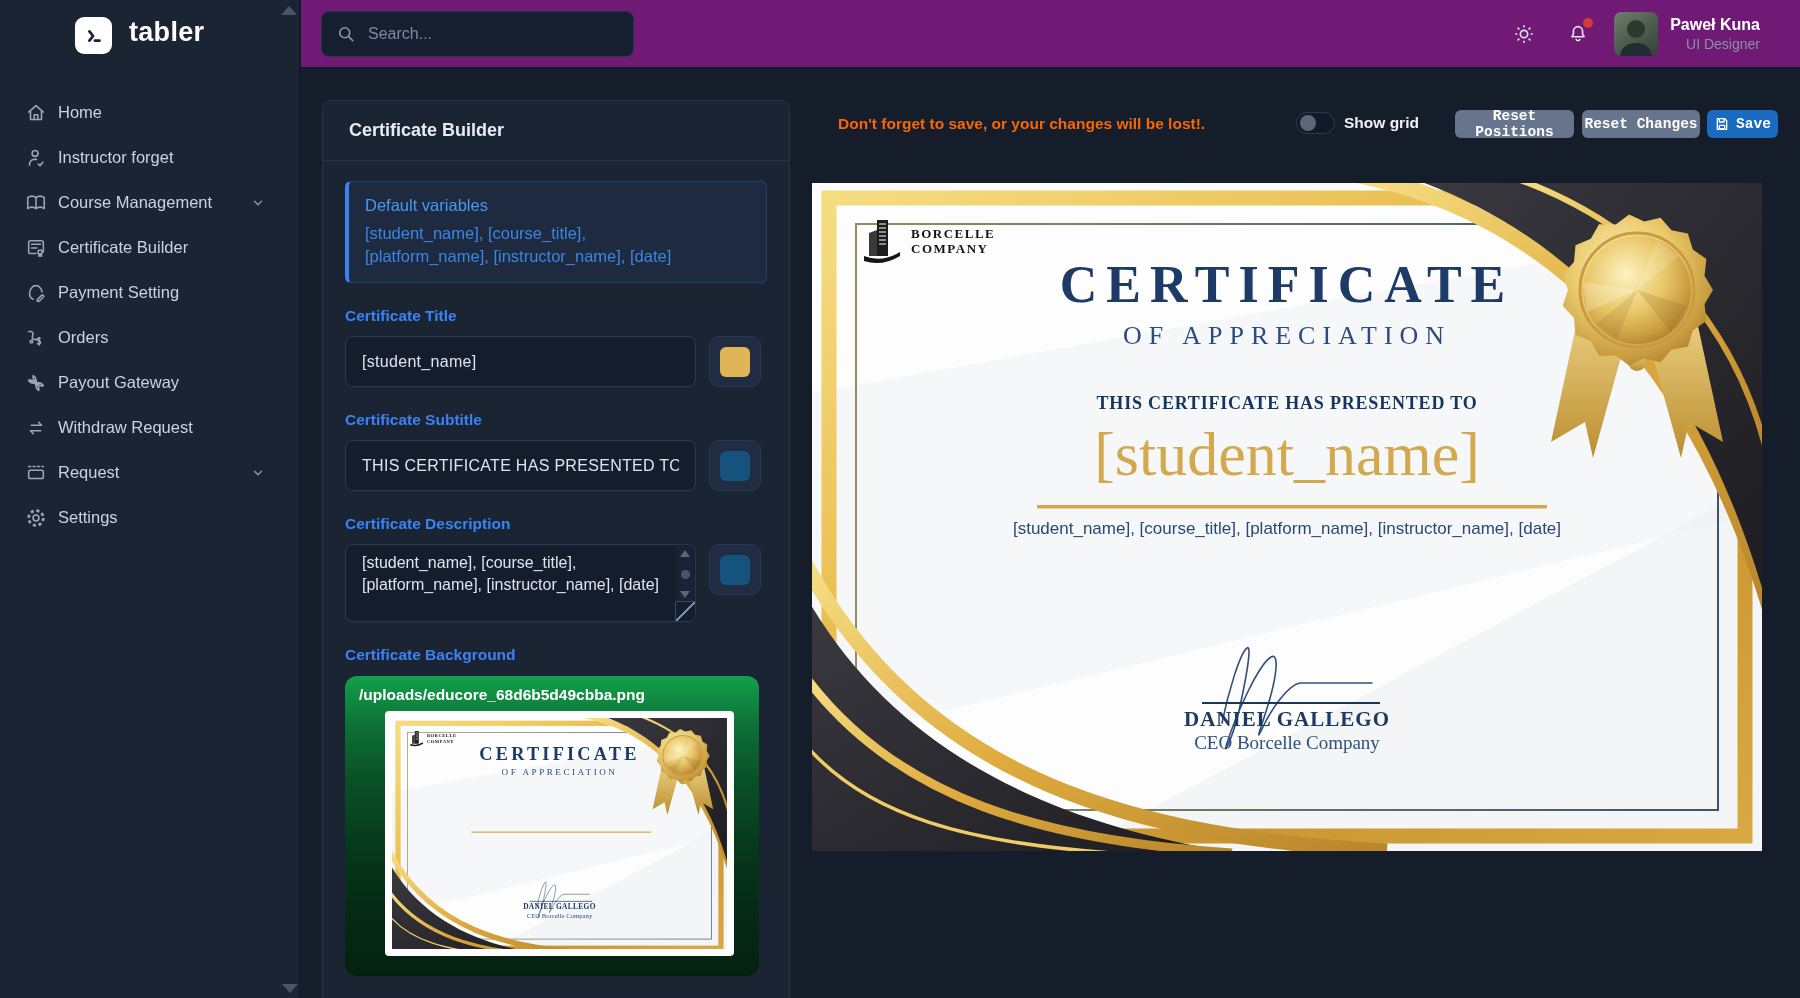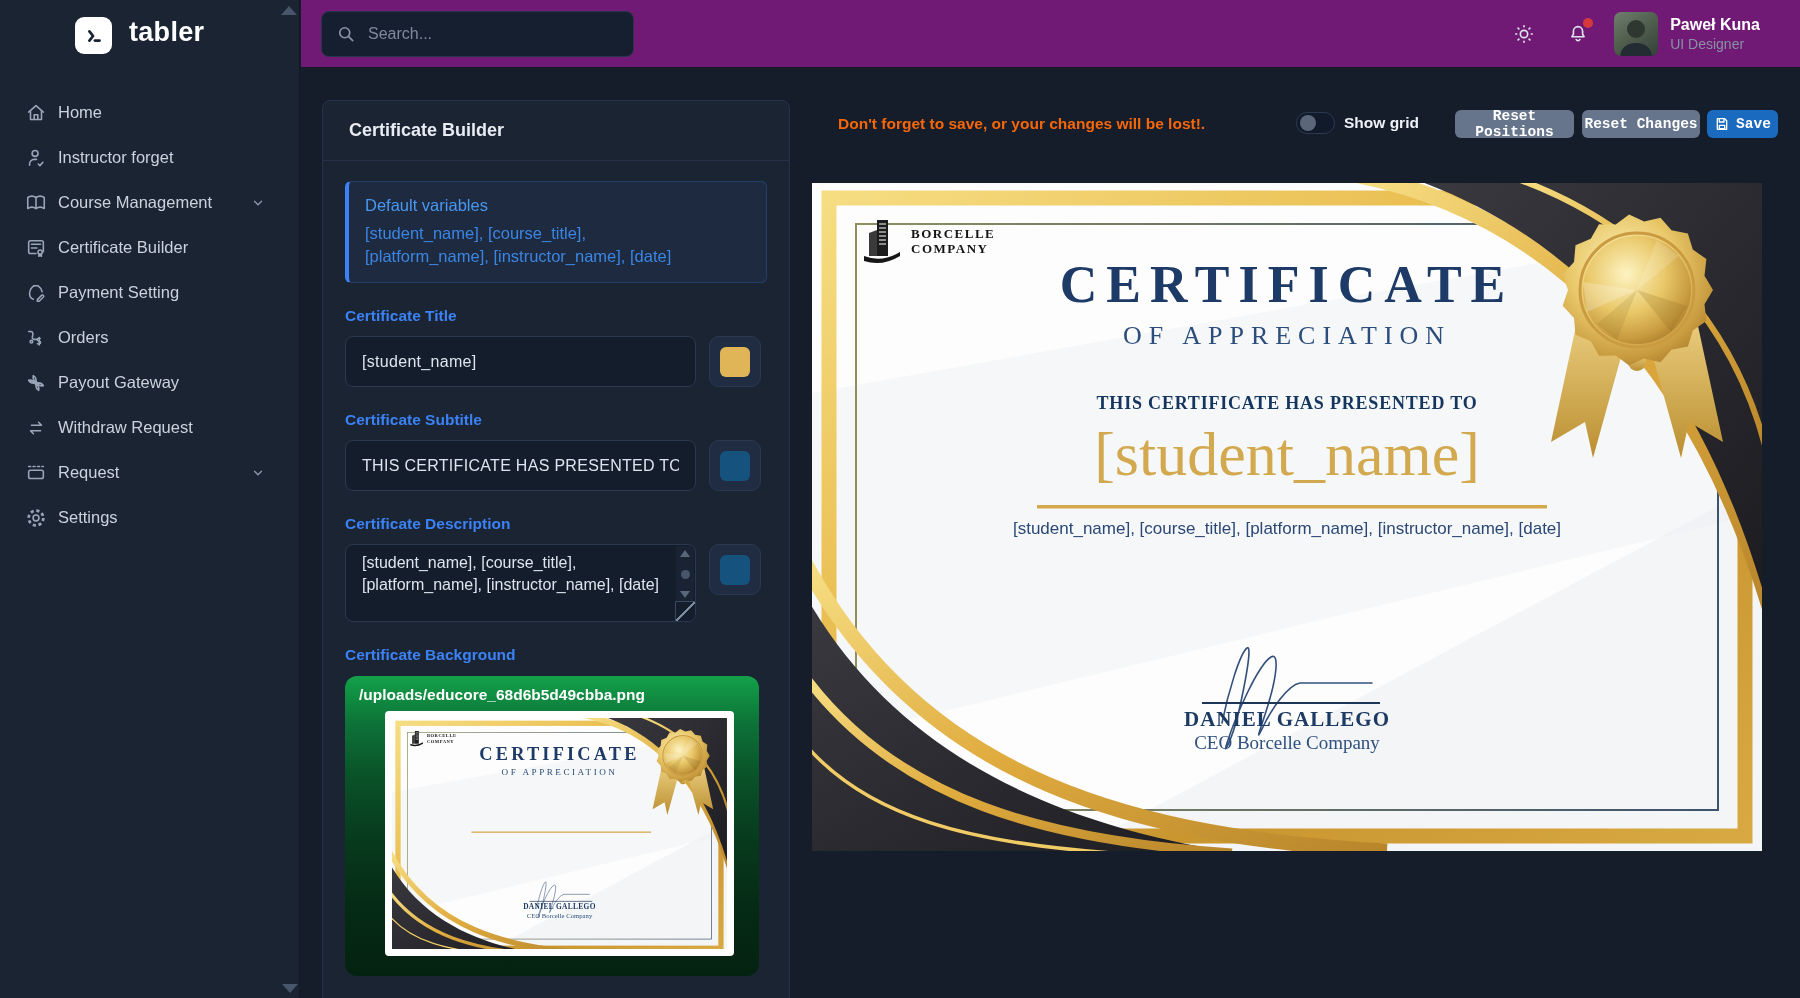--- a/index.html
+++ b/index.html
@@ -26,21 +26,21 @@
   .searchbox { position:absolute; left:20px; top:11px; width:313px; height:46px; background:#161f2f; border:1px solid #28344a; border-radius:8px; display:flex; align-items:center; padding:0 14px; gap:12px; }
   .searchbox svg { color:#8a94a6; flex:none; }
   .searchbox input { background:transparent; border:none; outline:none; color:#dfe5ee; font-size:16px; width:100%; font-family:"Liberation Sans", sans-serif; }
   .searchbox input::placeholder { color:#7e8a9c; }
   .top-actions { position:absolute; right:40px; top:0; height:68px; display:flex; align-items:center; gap:18px; }
   .icon-btn { width:36px; height:36px; display:flex; align-items:center; justify-content:center; color:#dfe5ee; cursor:pointer; position:relative; }
   .badge-dot { position:absolute; top:2px; right:3px; width:10px; height:10px; border-radius:50%; background:#d63939; }
   .user-chip { display:flex; align-items:center; gap:12px; cursor:pointer; }
   .avatar { width:44px; height:44px; border-radius:7px; background:linear-gradient(145deg,#6f7f6d 0%,#52604f 45%,#32403a 100%); position:relative; overflow:hidden; }
   .avatar svg { position:absolute; left:0; bottom:-2px; }
-  .user-meta { display:flex; flex-direction:column; line-height:1.3; }
+  .user-meta { display:flex; flex-direction:column; line-height:1.3;align-items:flex-end; }
   .user-name { color:#ffffff; font-size:16px; font-weight:700; }
   .user-role { color:#8892a4; font-size:14px; }
 
   
   .card { position:absolute; left:322px; top:100px; width:468px; height:930px; background:#1b2433; border:1px solid #26324a; border-radius:8px; }
   .card-header { height:60px; border-bottom:1px solid #26324a; display:flex; align-items:center; padding:0 26px; }
   .card-title { color:#e9edf3; font-size:18px; font-weight:700; }
   .card-body { padding:20px 22px; }
   .dv-box { background:rgba(59,130,246,0.07); border:1px solid rgba(59,130,246,0.25); border-left:4px solid #3b82f6; border-radius:6px; padding:14px 16px; }
   .dv-title { color:#4898f1; font-size:16.5px; font-weight:400; margin-bottom:7px; }

